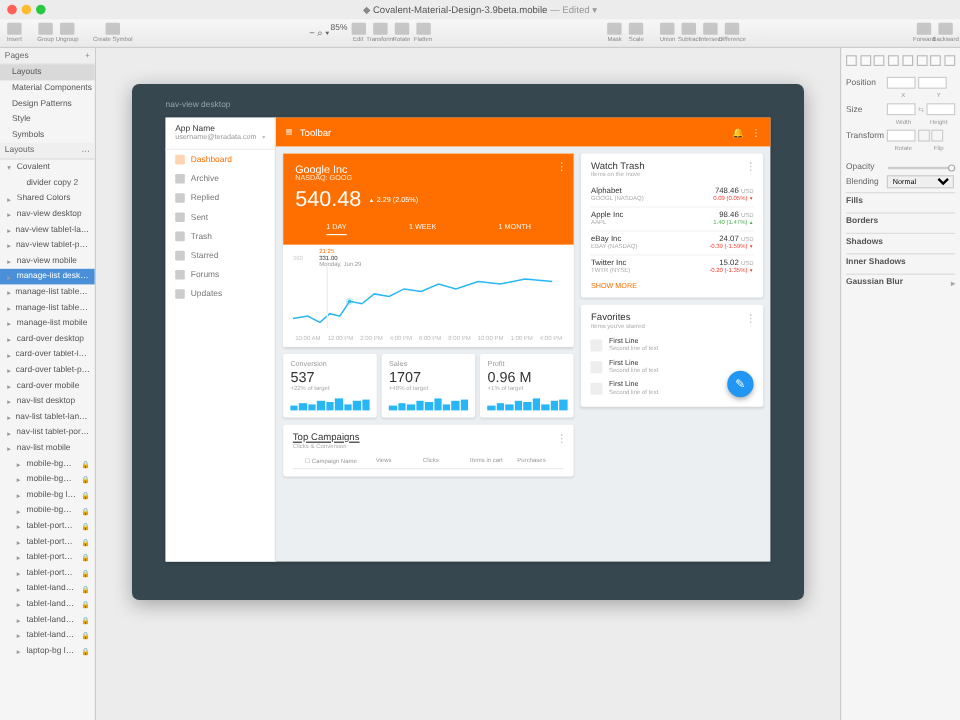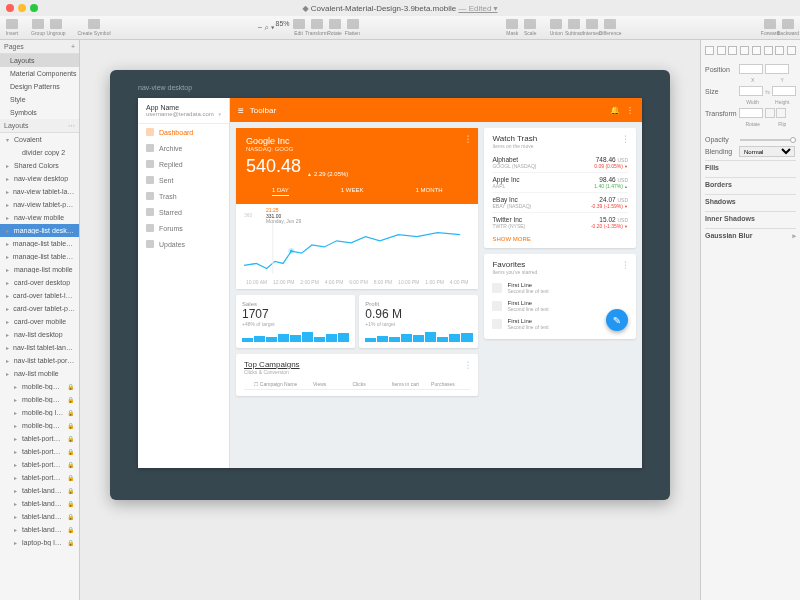--- a/index.html
+++ b/index.html
@@ -5,21 +5,21 @@
 * { margin:0; padding:0; box-sizing:border-box; font-family:-apple-system,Helvetica,Arial,sans-serif; }
 body { width:800px; height:600px; background:#ececec; font-size:8px; color:#333; overflow:hidden; position:relative; }
 
 
 .titlebar { height:16px; display:flex; align-items:center; justify-content:center; position:relative; background:#ececec; }
 .traffic { position:absolute; left:6px; top:4px; display:flex; gap:4px; }
 .traffic span { width:8px; height:8px; border-radius:50%; display:block; }
 .tl-r{background:#ff5f57}.tl-y{background:#febc2e}.tl-g{background:#28c840}
 .doctitle { font-size:8px; color:#888; }
 .doctitle .name { color:#555; }
-.doctitle .edited { color:#999;text-decoration:underline; }
+.doctitle .edited { color:#999; }
 
 
 .maintoolbar { height:24px; background:linear-gradient(#f7f7f7,#e9e9e9); border-bottom:1px solid #ccc; display:flex; align-items:center; padding:0 4px; }
 .tbseg { display:flex; gap:2px; align-items:flex-start; }
 .tbbtn { width:16px; height:22px; display:flex; flex-direction:column; align-items:center; justify-content:flex-start; cursor:pointer; padding-top:2px; }
 .tbbtn .ic { width:12px; height:10px; background:#999; border-radius:1px; opacity:.5; }
 .tbbtn .lbl { font-size:5px; color:#888; margin-top:1px; }
 .tbspacer { flex:1; }
 .zoomseg { display:flex; align-items:center; gap:2px; color:#666; }
 
@@ -76,21 +76,21 @@
 .ab-body { flex:1; padding:6px; display:flex; gap:6px; }
 .ab-left { flex:1.6; display:flex; flex-direction:column; gap:6px; }
 .ab-right { flex:1; display:flex; flex-direction:column; gap:6px; }
 
 .card { background:#fff; border-radius:2px; box-shadow:0 1px 2px rgba(0,0,0,.1); }
 
 .hero { background:#ff6f00; color:#fff; padding:8px 10px; position:relative; }
 .hero .more { position:absolute; right:6px; top:6px; font-size:9px; cursor:pointer; opacity:.8; }
 .hero .cname { font-size:9px; font-weight:500; }
 .hero .ctick { font-size:6px; opacity:.85; }
-.hero .cprice { font-size:18px; font-weight:400; margin-top:4px; display:flex; align-items:flex-end; gap:6px; }
+.hero .cprice { font-size:18px; font-weight:400; margin-top:4px; display:flex; align-items:center; gap:6px; }
 .hero .cdelta { font-size:6px; display:flex; align-items:center; gap:2px; }
 .hero .cdelta::before { content:"▲"; font-size:5px; }
 .hero .tabs { display:flex; justify-content:space-around; font-size:6px; margin-top:8px; opacity:.95; }
 .hero .tabs span { cursor:pointer; padding:2px 0; }
 .hero .tabs .act { border-bottom:1px solid #fff; }
 
 .chartcard { background:#fff; padding:6px 8px 4px; }
 .chartcard svg { width:100%; height:58px; }
 .chartcard .xaxis { display:flex; justify-content:space-between; font-size:5px; color:#bbb; padding:0 2px; }
 .chartcard .yl { font-size:5px; color:#ccc; }
@@ -570,20 +570,36 @@
                     <span>6:00 PM</span>
                     <span>8:00 PM</span>
                     <span>10:00 PM</span>
                     <span>1:00 PM</span>
                     <span>4:00 PM</span>
                   </div>
               </div>
             </div>
             <div class="tiles" id="tiles">
                 <div class="card tile">
+                  <div class="tlabel">Conversion</div>
+                  <div class="tval">537</div>
+                  <div class="tsub">+22% of target</div>
+                  <div class="bars">
+                    <span style="height:30%"></span>
+                    <span style="height:50%"></span>
+                    <span style="height:40%"></span>
+                    <span style="height:70%"></span>
+                    <span style="height:55%"></span>
+                    <span style="height:80%"></span>
+                    <span style="height:45%"></span>
+                    <span style="height:65%"></span>
+                    <span style="height:75%"></span>
+                  </div>
+                </div>
+                <div class="card tile">
                   <div class="tlabel">Sales</div>
                   <div class="tval">1707</div>
                   <div class="tsub">+48% of target</div>
                   <div class="bars">
                     <span style="height:30%"></span>
                     <span style="height:50%"></span>
                     <span style="height:40%"></span>
                     <span style="height:70%"></span>
                     <span style="height:55%"></span>
                     <span style="height:80%"></span>

